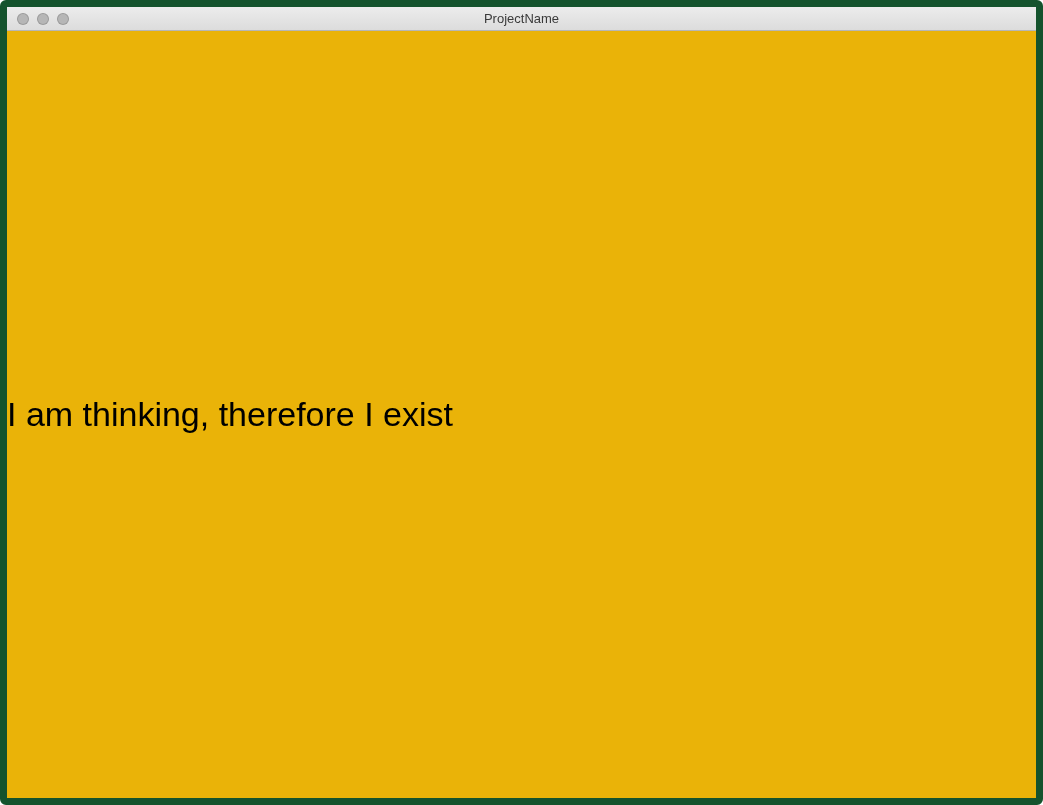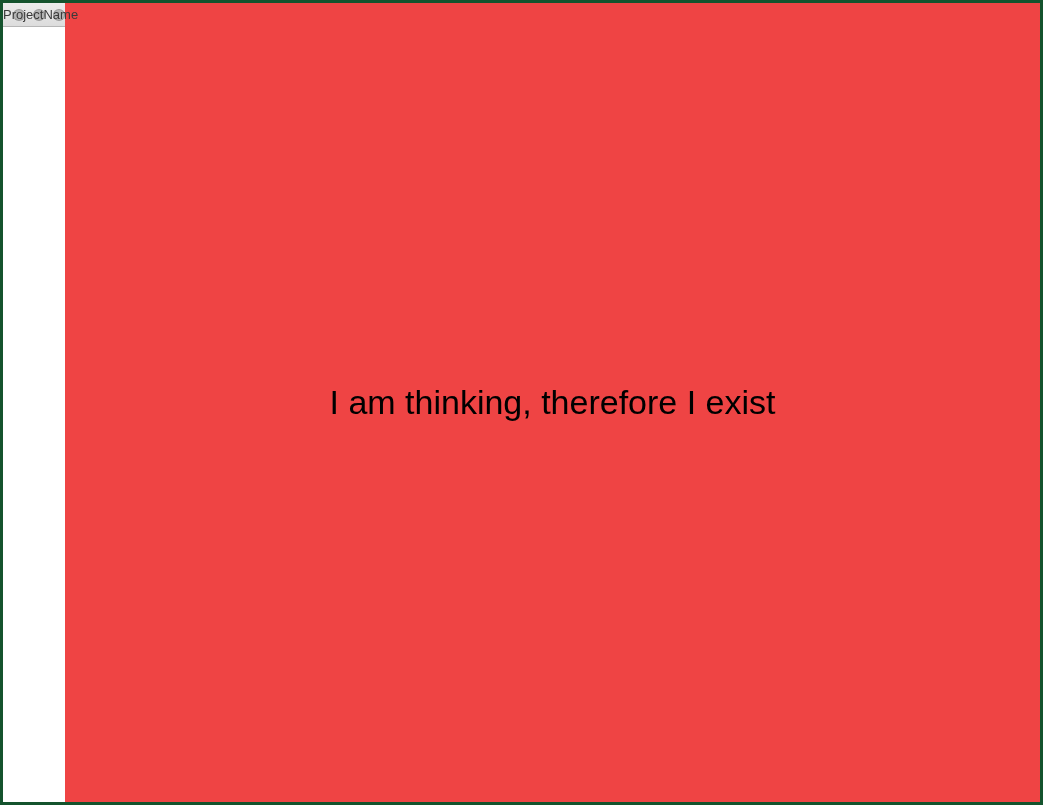--- a/index.html
+++ b/index.html
@@ -10,26 +10,26 @@
     body {
       width: 1043px;
       height: 805px;
       background: #ffffff;
       font-family: -apple-system, BlinkMacSystemFont, "Helvetica Neue", Arial, sans-serif;
       overflow: hidden;
     }
     .window {
       width: 100%;
       height: 100%;
-      border: 3px solid #14532d;
-      border-radius: 0;
+      border: 7px solid #14532d;
+      border-radius: 6px;
       overflow: hidden;
       background: #ffffff;
       display: flex;
-      flex-direction: row;
+      flex-direction: column;
     }
     .titlebar {
       height: 24px;
       background: linear-gradient(to bottom, #ececec 0%, #dcdcdc 100%);
       border-bottom: 1px solid #b6b6b6;
       display: flex;
       align-items: center;
       position: relative;
     }
     .traffic-lights {
@@ -51,22 +51,21 @@
       right: 0;
       text-align: center;
       font-size: 13px;
       color: #3a3a3a;
       pointer-events: none;
     }
     .content {
       flex: 1;
       display: flex;
       align-items: center;
-      justify-content: center;
-      background: #ef4444;
+      background: #eab308;
     }
     .main-text {
       font-family: Verdana, Geneva, sans-serif;
       font-size: 34px;
       color: #000000;
       font-weight: 400;
     }
   </style>
 </head>
 <body>

